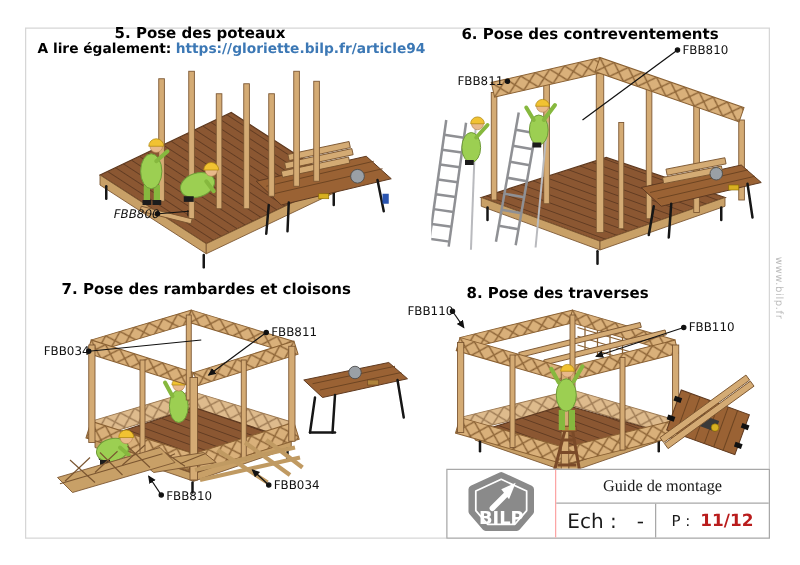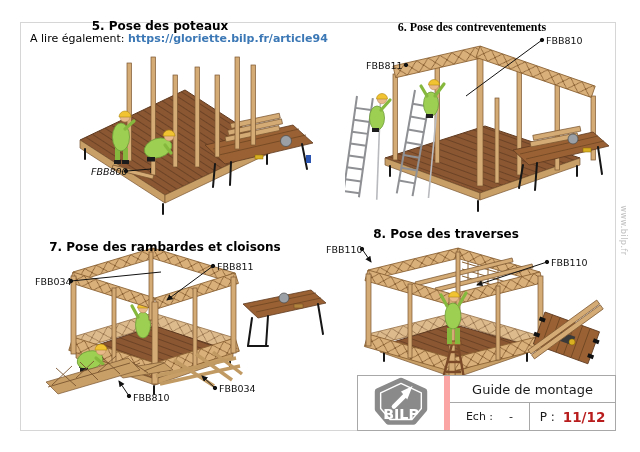--- a/index.html
+++ b/index.html
@@ -3,39 +3,39 @@
 <meta charset="utf-8">
 <style>
   html,body{margin:0;padding:0;background:#fff;}
   .page{position:relative;width:640px;height:452px;background:#fff;overflow:hidden;
         font-family:"DejaVu Sans","Liberation Sans",sans-serif;padding-left:24px;}
   .frame{position:absolute;left:20px;top:22px;width:594px;height:407px;
          border:1px solid #d6d6d6;background:#fff;}
   .qtitle{position:absolute;font-size:12px;font-weight:bold;color:#000;
           text-align:center;white-space:nowrap;z-index:6;}
   .note{position:absolute;font-size:11px;color:#000;text-align:center;white-space:nowrap;z-index:6;}
-  .note b{font-weight:normal;}
+  .note b{font-weight:bold;}
   .note a{color:#3c78b5;text-decoration:none;font-weight:bold;}
   .lbl{position:absolute;font-size:9.5px;color:#111;white-space:nowrap;z-index:6;}
   .illus{position:absolute;z-index:2;}
   .overlay{position:absolute;left:0;top:0;z-index:5;pointer-events:none;}
   .watermark{position:absolute;left:577px;top:225px;width:90px;height:11px;
              transform:rotate(90deg);font-size:8px;color:#bdbdbd;text-align:center;
              letter-spacing:.5px;z-index:4;}
   
   .tblock{position:absolute;left:357px;top:375px;width:257px;height:54px;
           border:1px solid #a8a8a8;background:#fff;display:flex;z-index:7;}
-  .tb-logo{width:86px;border-right:6px solid #fca5a5;display:flex;
+  .tb-logo{width:86px;border-right:1px solid #fca5a5;display:flex;
            align-items:center;justify-content:center;}
   .tb-right{flex:1;display:flex;flex-direction:column;}
   .tb-title{height:26px;border-bottom:1px solid #a8a8a8;display:flex;
-            align-items:center;justify-content:center;font-size:13px;color:#1a1a1a;}
+            align-items:center;justify-content:center;font-size:13px;color:#1a1a1a;font-family:Liberation Serif, serif;}
   .tb-bottom{flex:1;display:flex;}
   .tb-ech{width:79px;border-right:1px solid #a8a8a8;display:flex;align-items:center;
-          justify-content:center;gap:16px;font-size:11px;color:#1a1a1a;}
+          justify-content:center;gap:16px;font-size:16px;color:#1a1a1a;}
   .tb-page{flex:1;display:flex;align-items:center;justify-content:center;gap:8px;
            font-size:12px;color:#1a1a1a;}
   .tb-page .pv{font-weight:bold;font-size:13.5px;color:#b91c1c;}
   
   .wood{fill:#d4ab74;stroke:#7a5530;stroke-width:.7;}
   .band{stroke:#8a6133;stroke-width:.8;}
   .fascia{fill:#c8a067;stroke:#7a5530;stroke-width:.7;}
   .benchtop{fill:#9a6234;stroke:#5f3a20;stroke-width:.8;}
   .plank{stroke:#6e4522;stroke-width:.8;}
   .leg{stroke:#161616;stroke-width:2;stroke-linecap:round;}
@@ -53,22 +53,22 @@
 <body>
 
 <div class="page">
   <div class="frame"></div>
 
   <div class="qtitle" style="left:25px;top:19px;width:270px;">5. Pose des poteaux</div>
   <div class="note" style="left:30px;top:32px;width:290px;">
     <b>A lire également:</b>
     <a>https://gloriette.bilp.fr/article94</a>
   </div>
-  <div class="qtitle" style="left:360px;top:20px;width:224px;font-family:Liberation Serif, serif;">6. Pose des contreventements</div>
-  <div class="qtitle" style="left:30px;top:240px;width:270px;">7. Pose des rambardes et cloisons</div>
+  <div class="qtitle" style="left:360px;top:20px;width:224px;">6. Pose des contreventements</div>
+  <div class="qtitle" style="left:30px;top:224px;width:270px;">7. Pose des rambardes et cloisons</div>
   <div class="qtitle" style="left:340px;top:227px;width:212px;">8. Pose des traverses</div>
 
   <div class="lbl" style="left:91px;top:166px;font-style:italic;">FBB800</div>
   <div class="lbl" style="left:366px;top:60px;">FBB811</div>
   <div class="lbl" style="left:546px;top:35px;">FBB810</div>
   <div class="lbl" style="left:35px;top:276px;">FBB034</div>
   <div class="lbl" style="left:217px;top:261px;">FBB811</div>
   <div class="lbl" style="left:133px;top:392px;">FBB810</div>
   <div class="lbl" style="left:219px;top:383px;">FBB034</div>
   <div class="lbl" style="left:326px;top:244px;">FBB110</div>

